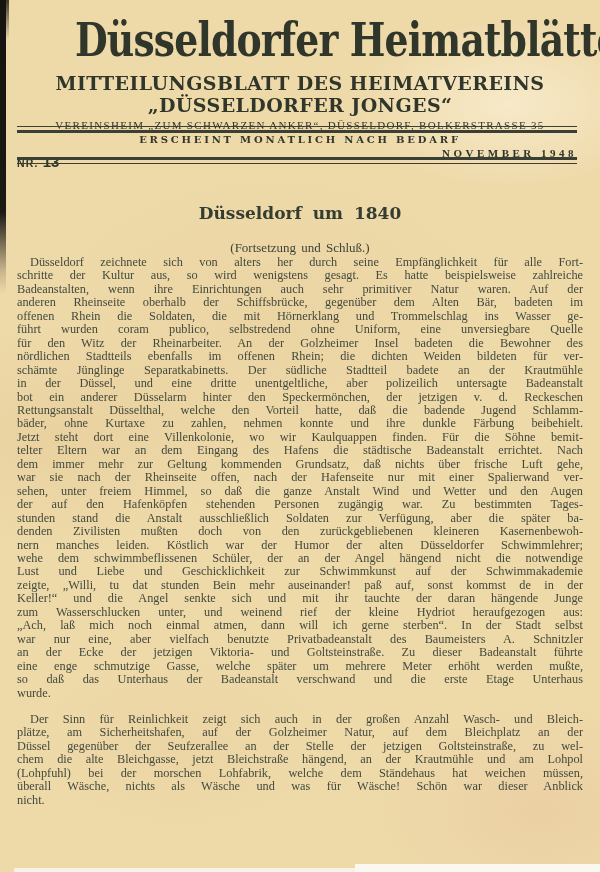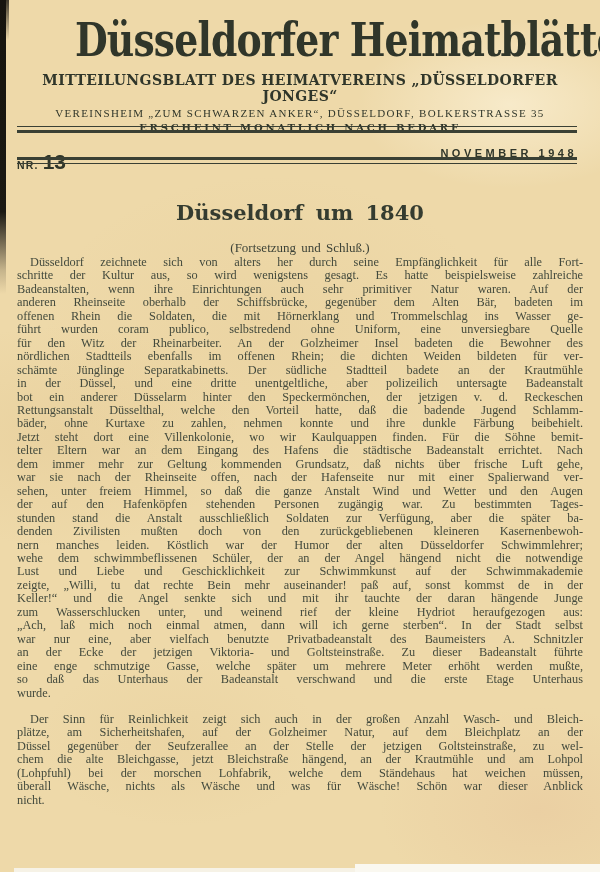--- a/index.html
+++ b/index.html
@@ -20,39 +20,39 @@
   .scan-edge-left::after { content:""; position:absolute; left:6px; top:0; width:3px; height:40px;
     background:linear-gradient(180deg,#16140ecc,rgba(22,20,14,0)); }
   .scan-bottom-strip { position:absolute; left:14px; right:0; bottom:0; height:4px; background:#f6f2e6; z-index:5; }
   .scan-bottom-corner { position:absolute; right:0; bottom:0; width:245px; height:8px; background:#faf8f0; z-index:5; }
 
   
   .masthead { position:absolute; left:13px; top:15px; width:574px; text-align:center; color:#30362a; }
   .m-title { margin:0; font-family:"DejaVu Serif", serif; font-weight:bold; font-size:46px;
     line-height:50px; white-space:nowrap; }
   .m-title-inner { display:inline-block; transform:scaleX(0.82); transform-origin:50% 50%; letter-spacing:-1px; }
-  .m-line1 { margin-top:7px; font-family:"DejaVu Serif", serif; font-weight:bold; font-size:14px; letter-spacing:0.4px; }
+  .m-line1 { margin-top:7px; font-family:"DejaVu Serif", serif; font-weight:bold; font-size:19px; letter-spacing:0.4px; }
   .m-line2 { margin-top:3px; font-family:"Liberation Serif", serif; font-size:11px; letter-spacing:1.3px;text-align:center; }
   .m-line3 { margin-top:3px; font-family:"DejaVu Serif", serif; font-weight:bold; font-size:10px; letter-spacing:2.8px; }
 
   .rule { position:absolute; left:17px; width:560px; border-color:#3a4034; border-style:solid; border-left:none; border-right:none; }
   .rule-top    { top:126px; height:2.5px; border-top-width:1.5px; border-bottom-width:3px; }
   .rule-bottom { top:157px; height:2.5px; border-top-width:3px; border-bottom-width:1.5px; }
 
   .issue-row { position:absolute; left:17px; top:148px; width:560px; height:24px;
     display:flex; justify-content:space-between; align-items:flex-end; color:#30362a; }
   .issue-left { display:flex; align-items:baseline; }
   .nr-label { font-family:"Liberation Sans", sans-serif; font-weight:bold; font-size:10.5px; letter-spacing:1.2px; }
-  .nr-value { font-family:"Liberation Sans", sans-serif; font-weight:bold; font-size:21px; margin-left:4px; line-height:20px; }
-  .issue-date { font-family:Liberation Sans, sans-serif; font-weight:bold; font-size:11px; letter-spacing:3.5px; padding-bottom:13px; }
+  .nr-value { font-family:"Liberation Sans", sans-serif; font-weight:bold; font-size:15px; margin-left:4px; line-height:20px; }
+  .issue-date { font-family:Liberation Serif, serif; font-weight:bold; font-size:11px; letter-spacing:3.5px; padding-bottom:13px; }
 
   
   .article { position:absolute; left:17px; top:201px; width:566px; }
   .a-title { margin:0; text-align:center; font-family:"DejaVu Serif", serif; font-weight:bold;
-    font-size:21px; line-height:24px; word-spacing:5px; color:#353c30; }
+    font-size:17px; line-height:24px; word-spacing:5px; color:#353c30; }
   .a-subtitle { text-align:center; margin-top:15px; font-size:13px; word-spacing:2px; color:#3c4237; }
   .a-body { font-size:12.3px; line-height:13.45px; color:#434a3d; }
   .para { margin:0 0 13px 0; }
   .bline { text-align:justify; text-align-last:justify; -moz-text-align-last:justify; white-space:normal; }
   .bline.first { text-indent:13px; }
   .bline.last { text-align-last:left; -moz-text-align-last:left; }
 </style>
 </head>
 <body>
 
@@ -102,21 +102,21 @@
           <div class="bline">telter Eltern war an dem Eingang des Hafens die städtische Badeanstalt errichtet. Nach</div>
           <div class="bline">dem immer mehr zur Geltung kommenden Grundsatz, daß nichts über frische Luft gehe,</div>
           <div class="bline">war sie nach der Rheinseite offen, nach der Hafenseite nur mit einer Spalierwand ver-</div>
           <div class="bline">sehen, unter freiem Himmel, so daß die ganze Anstalt Wind und Wetter und den Augen</div>
           <div class="bline">der auf den Hafenköpfen stehenden Personen zugängig war. Zu bestimmten Tages-</div>
           <div class="bline">stunden stand die Anstalt ausschließlich Soldaten zur Verfügung, aber die später ba-</div>
           <div class="bline">denden Zivilisten mußten doch von den zurückgebliebenen kleineren Kasernenbewoh-</div>
           <div class="bline">nern manches leiden. Köstlich war der Humor der alten Düsseldorfer Schwimmlehrer;</div>
           <div class="bline">wehe dem schwimmbeflissenen Schüler, der an der Angel hängend nicht die notwendige</div>
           <div class="bline">Lust und Liebe und Geschicklichkeit zur Schwimmkunst auf der Schwimmakademie</div>
-          <div class="bline">zeigte, „Willi, tu dat rechte Bein mehr auseinander! paß auf, sonst kommst de in der</div>
+          <div class="bline">zeigte, „Willi, tu dat stunden Bein mehr auseinander! paß auf, sonst kommst de in der</div>
           <div class="bline">Keller!“ und die Angel senkte sich und mit ihr tauchte der daran hängende Junge</div>
           <div class="bline">zum Wasserschlucken unter, und weinend rief der kleine Hydriot heraufgezogen aus:</div>
           <div class="bline">„Ach, laß mich noch einmal atmen, dann will ich gerne sterben“. In der Stadt selbst</div>
           <div class="bline">war nur eine, aber vielfach benutzte Privatbadeanstalt des Baumeisters A. Schnitzler</div>
           <div class="bline">an der Ecke der jetzigen Viktoria- und Goltsteinstraße. Zu dieser Badeanstalt führte</div>
           <div class="bline">eine enge schmutzige Gasse, welche später um mehrere Meter erhöht werden mußte,</div>
           <div class="bline">so daß das Unterhaus der Badeanstalt verschwand und die erste Etage Unterhaus</div>
           <div class="bline last">wurde.</div>
         </div>
         <div class="para">

